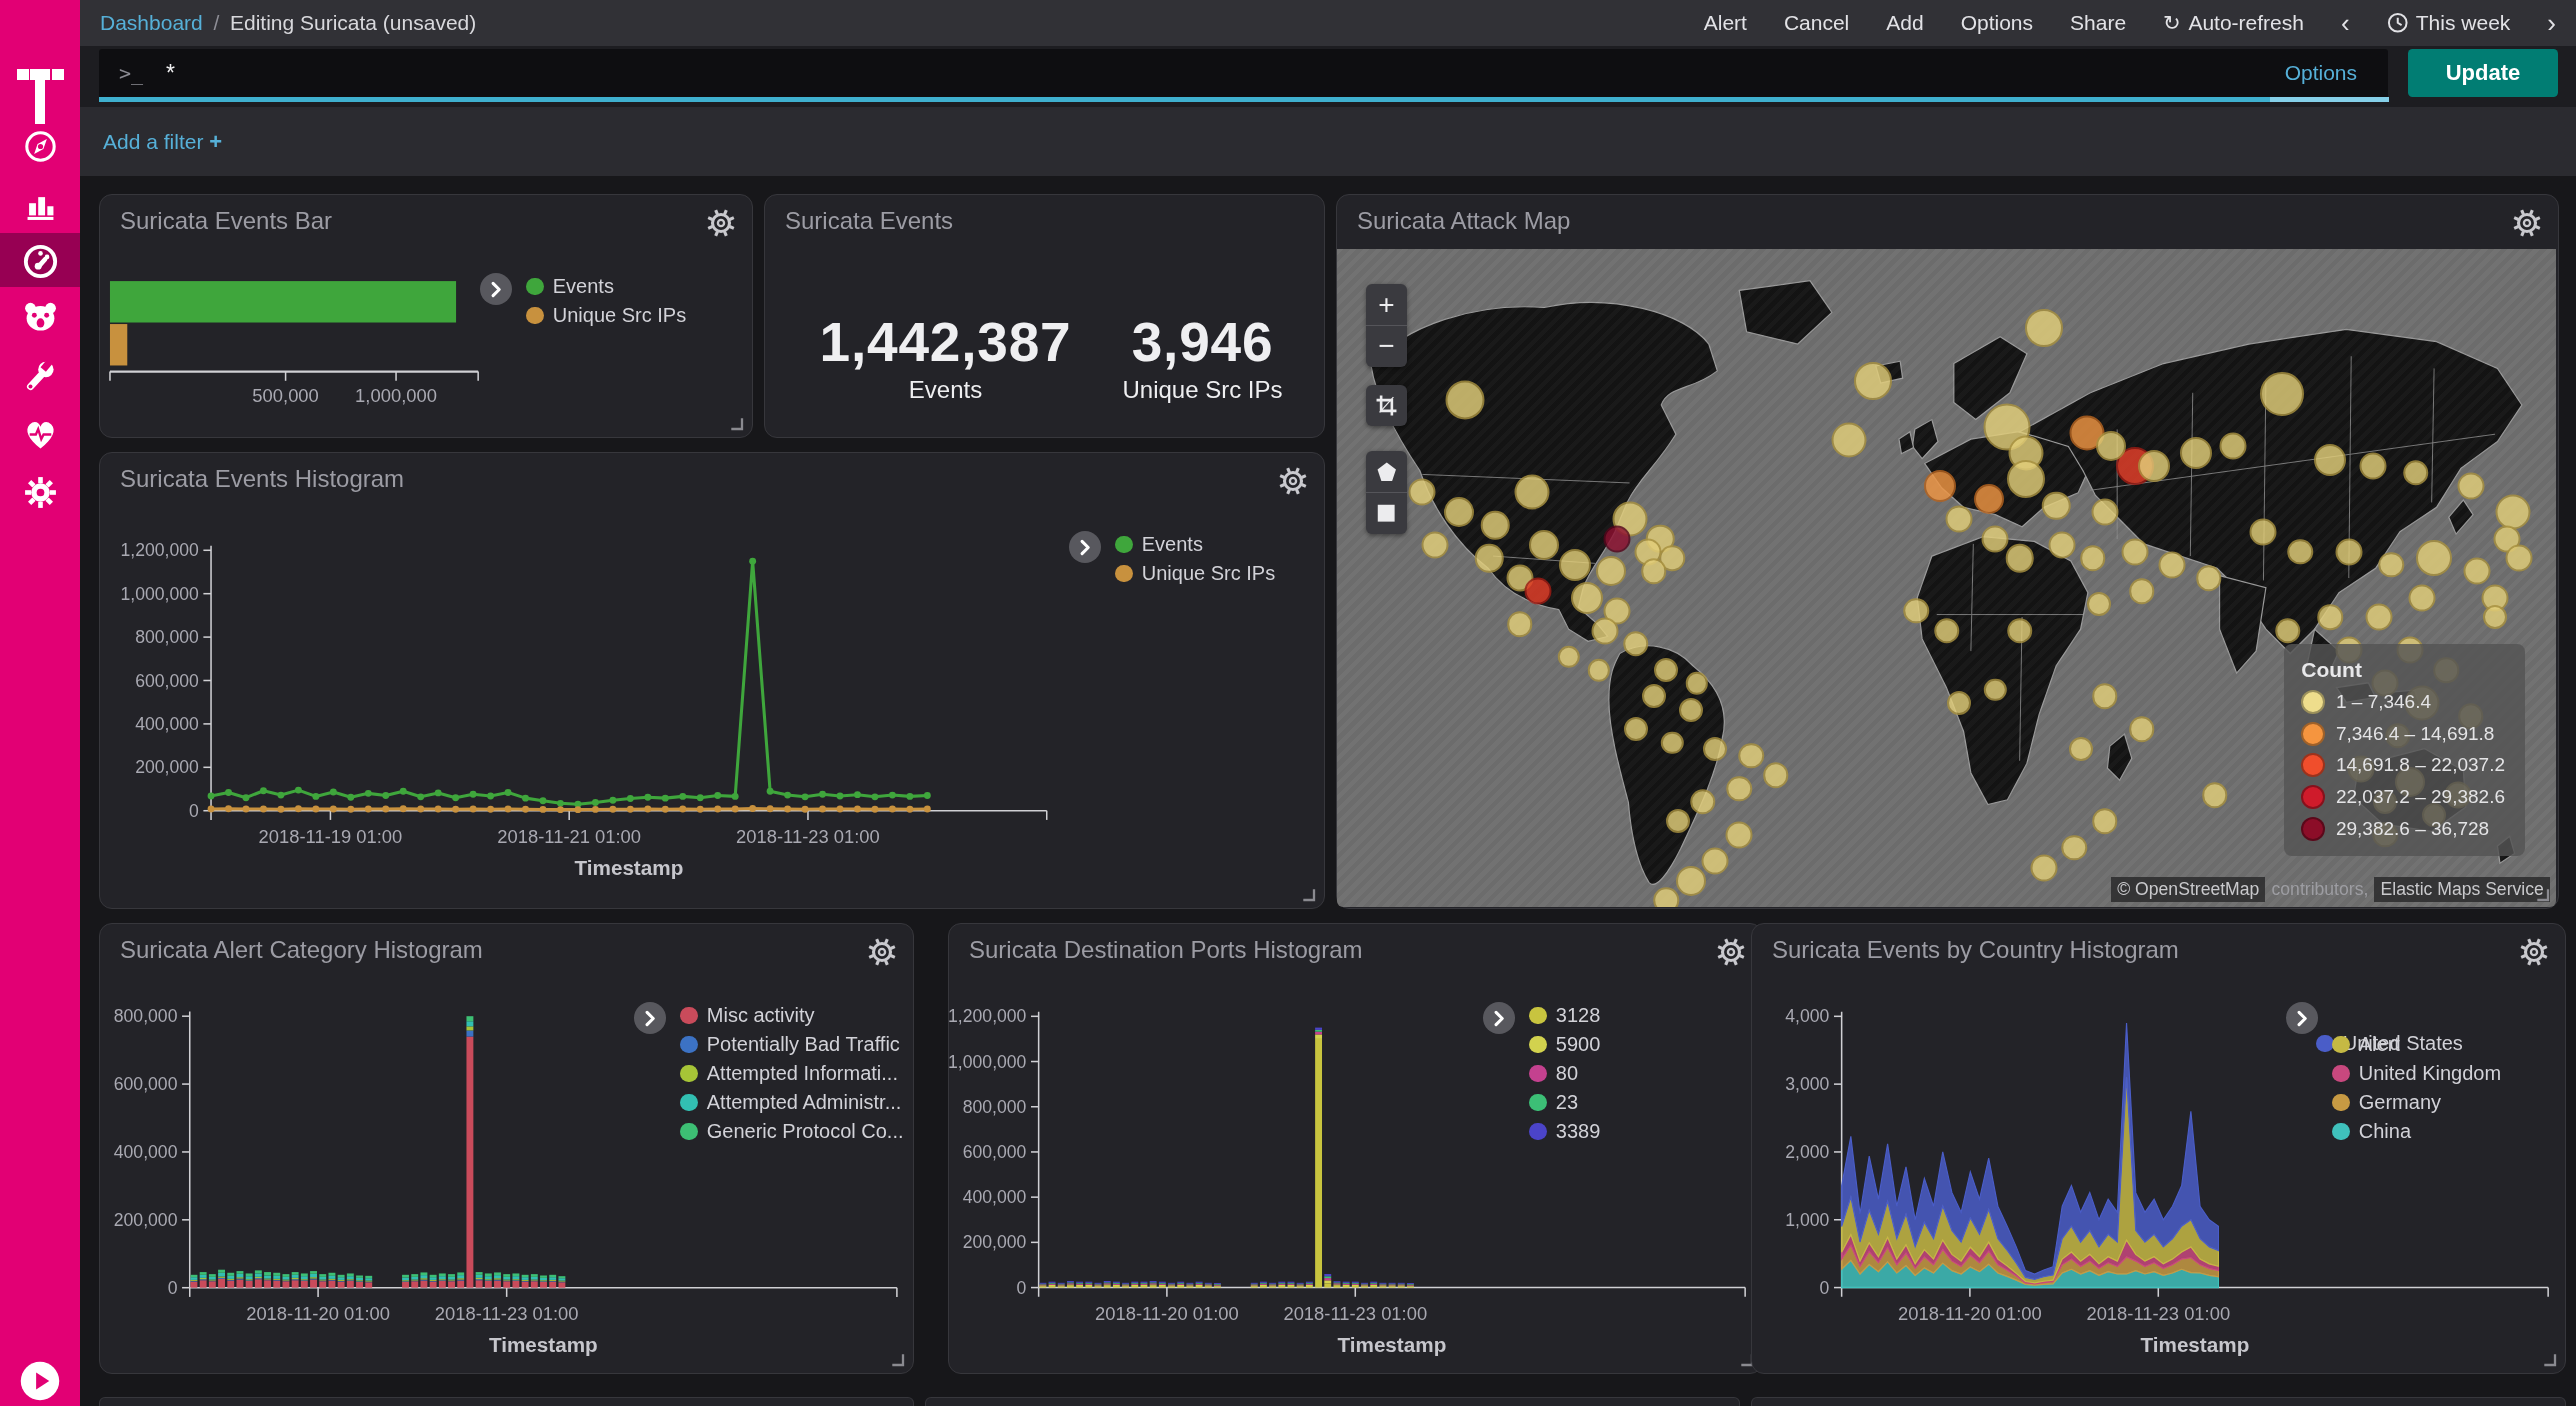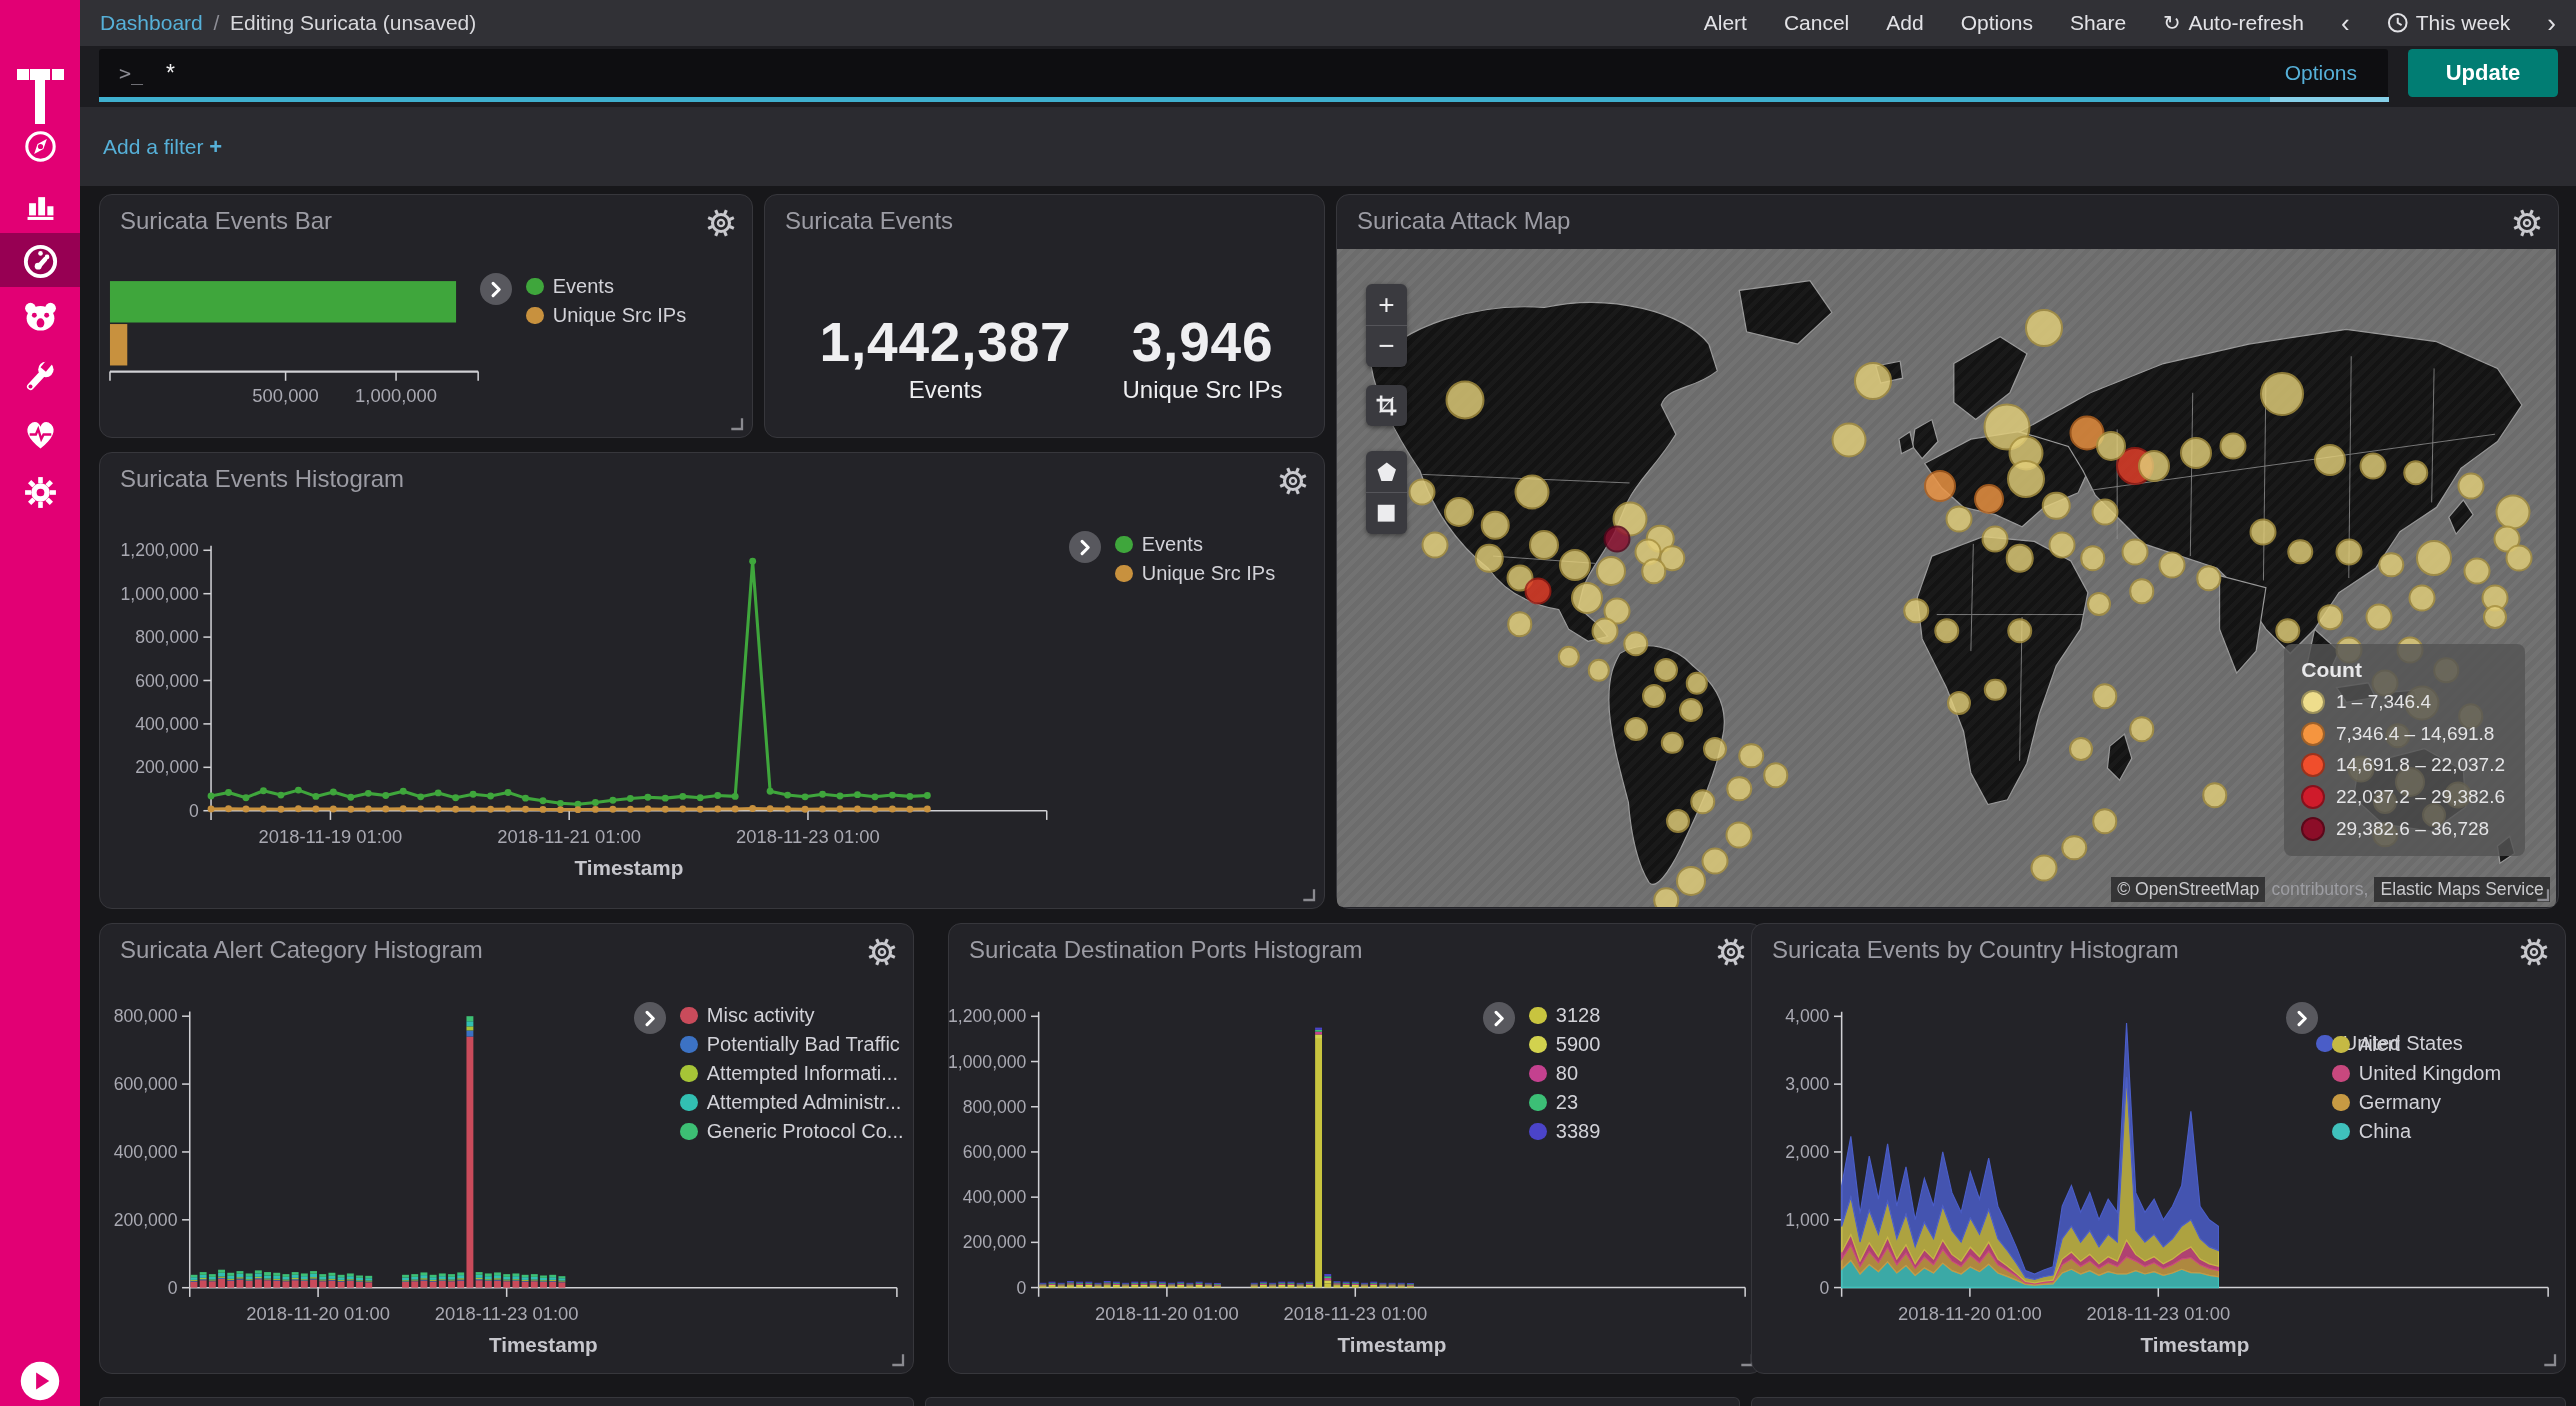--- a/index.html
+++ b/index.html
@@ -19,21 +19,21 @@
   
   #querystrip{left:80px;top:46px;width:2496px;height:61px;background:#1d1d21;}
   #querybar{position:absolute;left:19px;top:3.1px;width:2289px;height:48px;background:#0e0e11;border-radius:3.1px 3.1px 0 0;display:flex;align-items:center;}
   #query-underline{position:absolute;left:19px;top:51px;width:2289px;height:4.6px;background:#3fb0cf;}
   #query-underline-opt{position:absolute;left:2190px;top:51px;width:119px;height:4.6px;background:#85cfe8;}
   .qprompt{color:#8a8a92;font-family:"DejaVu Sans Mono",monospace;font-size:20px;margin-left:20px;}
   .qstar{color:#f0f0f2;font-size:23px;margin-left:23px;}
   .qoptions{margin-left:auto;margin-right:31px;color:#56b0d8;font-size:21px;cursor:pointer;}
   #update-btn{position:absolute;left:2328px;top:3.1px;width:150px;height:48px;background:#017d73;border-radius:4.6px;color:#fff;font-size:22px;font-weight:bold;display:flex;align-items:center;justify-content:center;cursor:pointer;}
   
-  #filterstrip{left:80px;top:107px;width:2496px;height:79px;background:#2b2b30;display:flex;align-items:center;}
+  #filterstrip{left:80px;top:107px;width:2496px;height:69px;background:#2b2b30;display:flex;align-items:center;}
   #addfilter{margin-left:23px;color:#56b0d8;font-size:21px;cursor:pointer;}
   #addfilter b{font-size:22px;}
   
   .panel{position:absolute;background:#232328;border:0.8px solid #37373c;border-radius:13px;}
   .ptitle{position:absolute;left:20px;top:12.3px;font-size:24px;color:#9c9ca4;}
   .gear-btn{position:absolute;right:14px;top:10.7px;width:34px;height:34px;cursor:pointer;}
   .resize{position:absolute;right:7.7px;bottom:6.1px;}
   .leg-arrow{position:absolute;width:32px;height:32px;border-radius:50%;background:#58585e;display:flex;align-items:center;justify-content:center;cursor:pointer;}
   .leg-item{position:absolute;display:flex;align-items:center;gap:9.2px;cursor:pointer;}
   .leg-dot{width:17.6px;height:17.6px;border-radius:50%;flex:none;}

